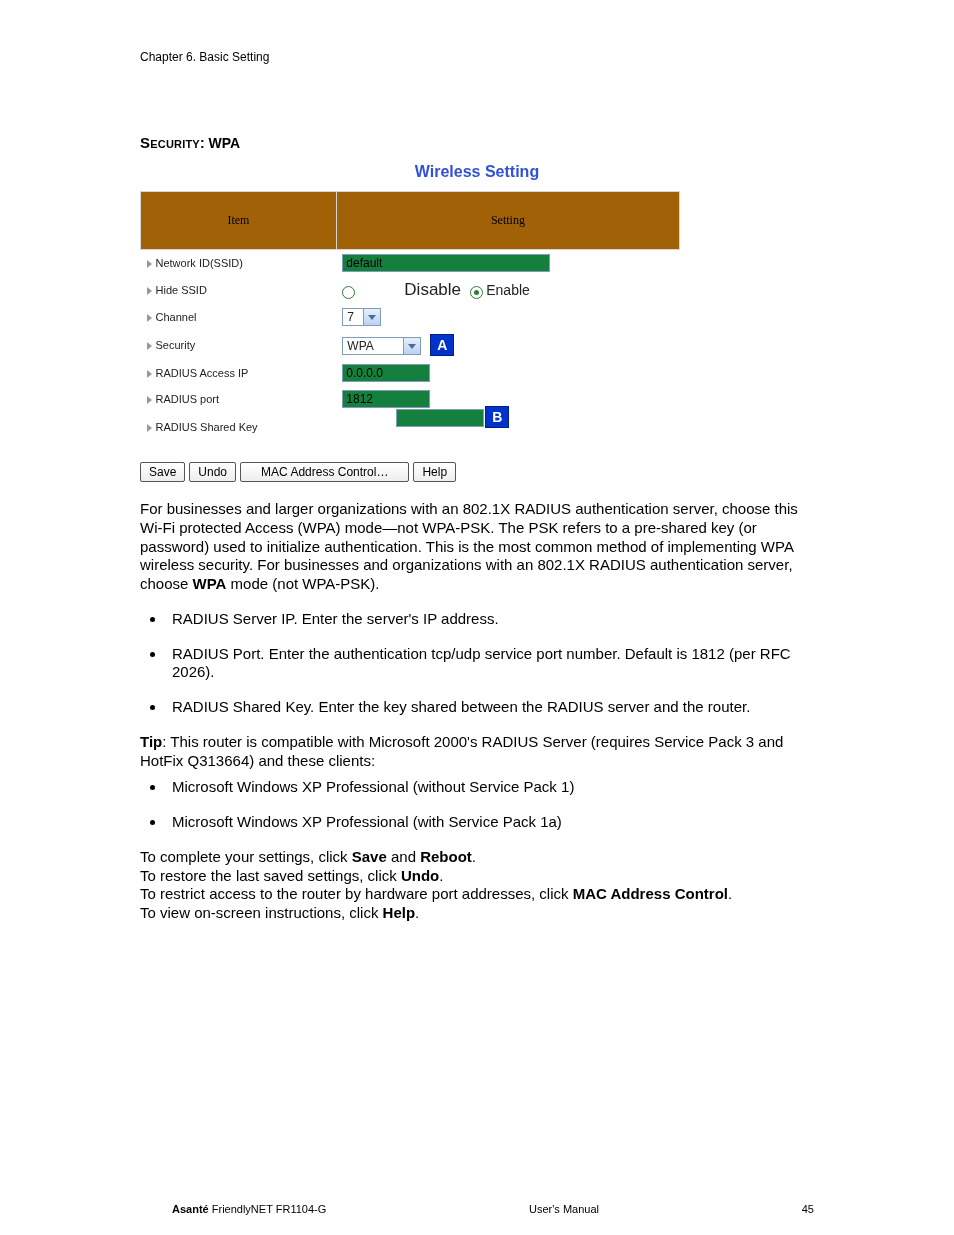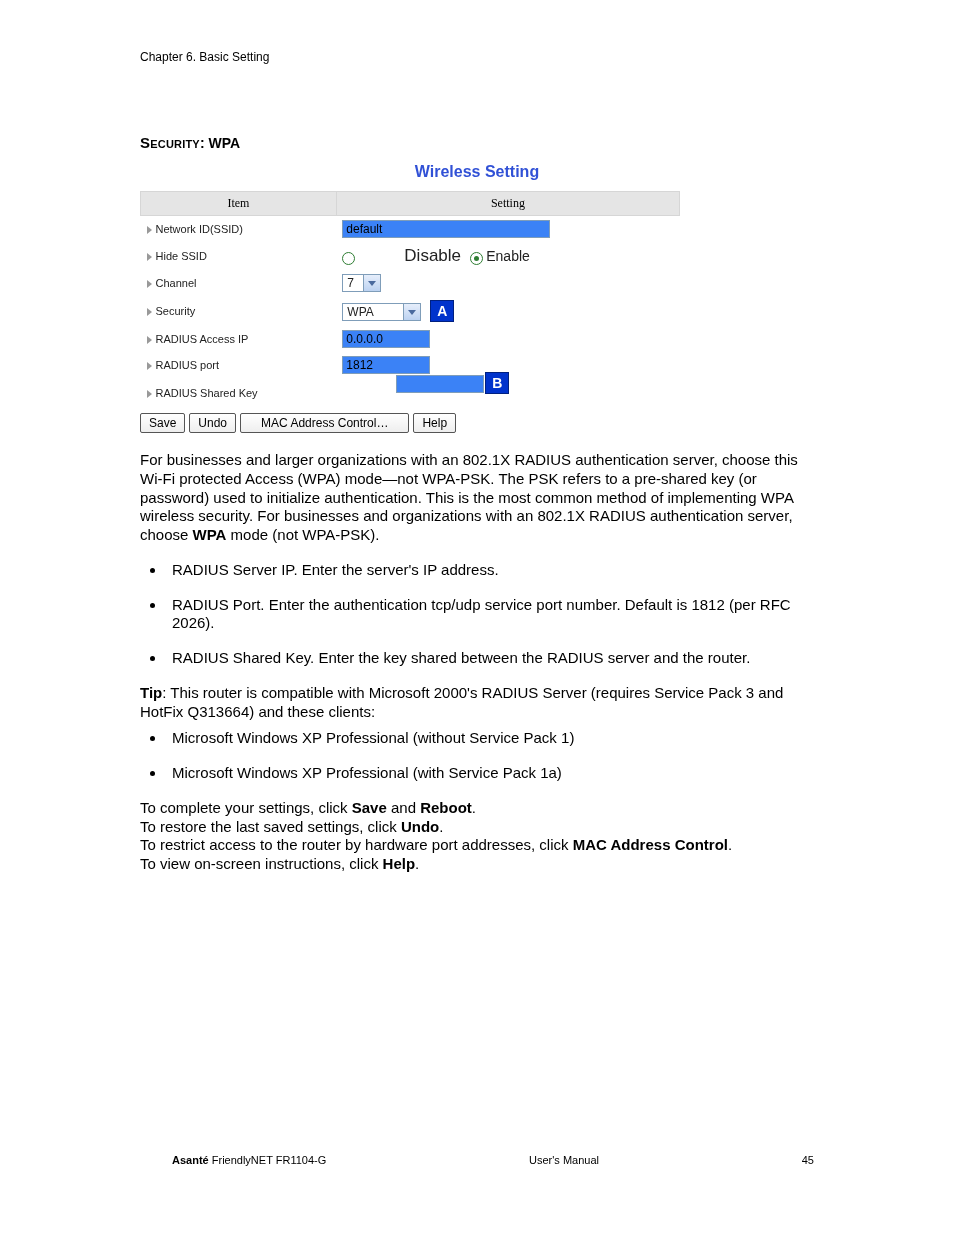--- a/index.html
+++ b/index.html
@@ -38,25 +38,25 @@
     font-weight: bold;
     font-size: 16px;
     margin-bottom: 10px;
     padding-top: 4px;
   }
   .ws-table {
     border-collapse: collapse;
     width: 540px;
   }
   .ws-table th {
-    background: #e5e5e5;
+    background: #a16207;
     font-size: 12px;
     font-weight: normal;
     color: #000;
-    padding: 4px 8px;
+    padding: 21px 8px;
     border: 1px solid #d6d6d6;
     font-family: Georgia, 'Times New Roman', serif;
   }
   .ws-table td {
     font-size: 11px;
     color: #222;
     padding: 4px 6px;
     vertical-align: middle;
     font-family: Verdana, Geneva, sans-serif;
   }
@@ -74,21 +74,21 @@
     border-bottom: 4px solid transparent;
     border-left: 5px solid #999;
     margin-right: 4px;
     vertical-align: middle;
   }
   .ws-input {
     border: 1px solid #7f9db9;
     font-size: 12px;
     padding: 1px 3px;
     font-family: Arial, sans-serif;
-    background: #3b82f6;
+    background: #15803d;
   }
   .ws-input.wide { width: 200px; }
   .ws-input.med  { width: 80px; }
   .ws-input.sm   { width: 80px; }
   .ws-select-inner {
     display: inline-flex;
     align-items: center;
     border: 1px solid #7f9db9;
     background: #fff;
     font-size: 12px;
@@ -143,21 +143,21 @@
   .key-row {
     position: relative;
   }
   .key-row .key-field-wrap {
     position: relative;
     display: inline-block;
     top: -10px;
     left: 54px;
   }
   .button-row {
-    margin-top: 5px;
+    margin-top: 20px;
     font-size: 0;
   }
   .ws-button {
     display:inline-block;
     border:1px solid #555;
     background:linear-gradient(#fff,#eee);
     font-size:12px;
     padding:2px 8px;
     font-family: Arial, sans-serif;
     margin-right:4px;

